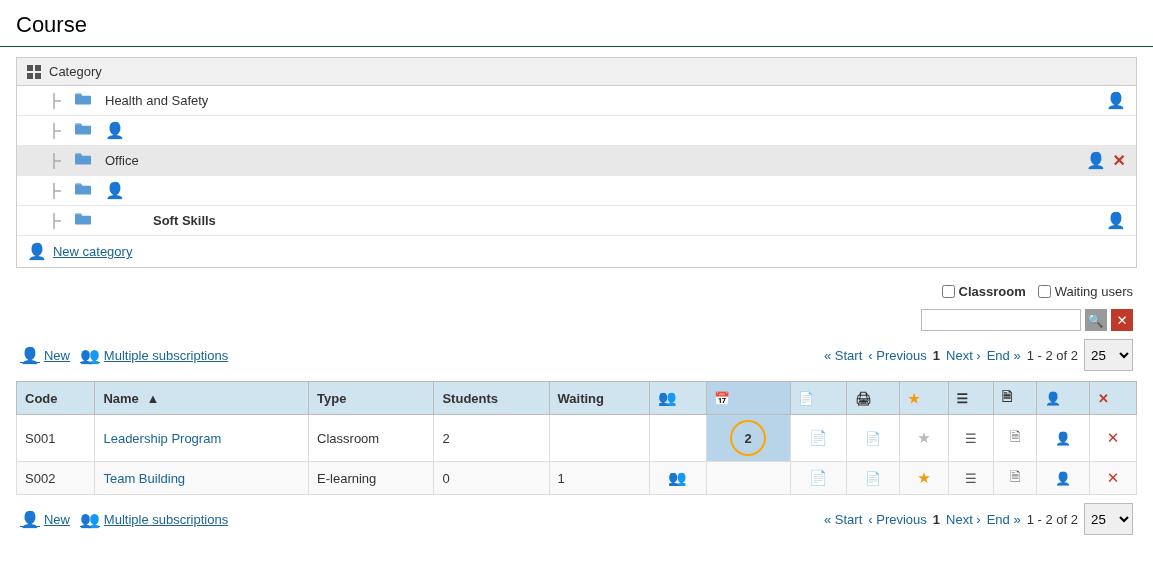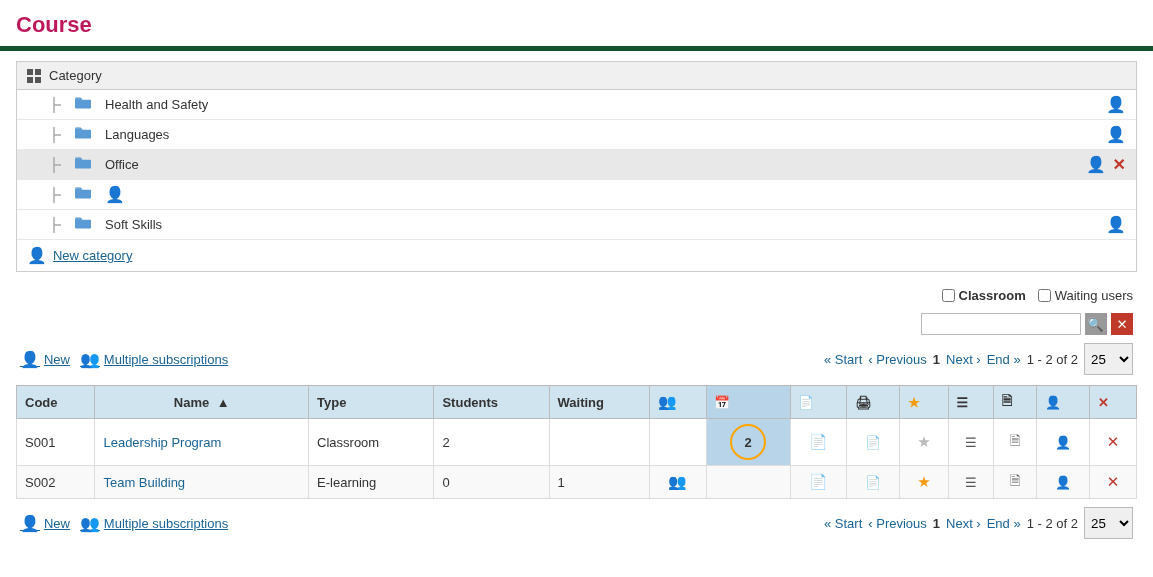--- a/index.html
+++ b/index.html
@@ -1,35 +1,35 @@
 <!DOCTYPE html>
 <html><head>
   <meta charset="utf-8">
   <style>
     * { box-sizing: border-box; margin: 0; padding: 0; }
     body { font-family: Arial, sans-serif; font-size: 13px; color: #333; background: #fff; width: 1153px; }
 
-    .page-title { color: #be185d; font-size: 22px; font-weight: bold; padding: 12px 16px 8px; border-bottom: 5px solid #14532d; }
+    .page-title { color: #000000; font-size: 22px; font-weight: normal; padding: 12px 16px 8px; border-bottom: 1px solid #14532d; }
 
     .main-content { padding: 10px 16px; }
 
     
     .category-panel { border: 1px solid #ccc; margin-bottom: 10px; }
     .category-header { display: flex; align-items: center; padding: 6px 10px; background: #f0f0f0; border-bottom: 1px solid #ccc; text-align: center; }
     .category-header .grid-icon { margin-right: 8px; display: inline-grid; grid-template-columns: 1fr 1fr; gap: 2px; width: 14px; height: 14px; }
     .category-header .grid-icon span { background: #555; display: block; }
 
     .category-row { display: flex; align-items: center; padding: 5px 10px 5px 30px; border-bottom: 1px solid #e8e8e8; background: #fff; gap: 8px; }
     .category-row.selected { background: #e8e8e8; }
     .category-row:last-child { border-bottom: none; }
     .tree-indent { display: flex; align-items: center; margin-right: 6px; }
     .folder-icon { display: inline-block; margin-right: 6px; }
     .folder-icon svg { width: 16px; height: 14px; }
     .category-name { flex: 1; }
-    .category-name.bold { font-weight: normal; }
+    .category-name.bold { font-weight: bold; margin-left: 48px; }
     .cat-actions { display: flex; align-items: center; gap: 6px; }
     .icon-btn { cursor: pointer; display: inline-flex; align-items: center; justify-content: center; }
     .assign-icon { font-size: 16px; color: #555; }
 
     .new-category-row { padding: 6px 10px; display: flex; align-items: center; gap: 6px; }
     .new-category-link { color: #1a6496; text-decoration: underline; cursor: pointer; }
 
     
     .filter-row { display: flex; align-items: center; justify-content: flex-end; gap: 12px; padding: 6px 4px; }
     .checkbox-label { display: flex; align-items: center; gap: 4px; font-size: 13px; }
@@ -43,21 +43,21 @@
     .actions-left { display: flex; align-items: center; gap: 10px; }
     .action-link { color: #1a6496; text-decoration: underline; cursor: pointer; display: flex; align-items: center; gap: 4px; }
     .pagination-right { display: flex; align-items: center; gap: 6px; font-size: 13px; }
     .pagination-right .page-num { font-weight: bold; }
     .pagination-right a { color: #1a6496; text-decoration: none; cursor: pointer; }
     .per-page-select { border: 1px solid #bbb; height: 32px; padding: 0 2px; }
 
     
     .course-table { width: 100%; border-collapse: collapse; margin-bottom: 4px; }
     .course-table th { background: #d0e4f0; border: 1px solid #bbb; padding: 5px 8px; text-align: left; font-size: 13px; white-space: nowrap; }
-    .course-table th.sortable { cursor: pointer; text-align: center; }
+    .course-table th.sortable { cursor: pointer; }
     .course-table th .sort-arrow { margin-left: 4px; }
     .course-table td { border: 1px solid #ddd; padding: 5px 8px; font-size: 13px; white-space: nowrap; }
     .course-table tr:nth-child(even) td { background: #f9f9f9; }
     .course-table tr:nth-child(odd) td { background: #fff; }
 
     .highlighted-col { background: #b8d4e8 !important; }
 
     .circle-highlight { display: inline-flex; align-items: center; justify-content: center; width: 36px; height: 36px; border-radius: 50%; border: 2px solid orange; color: #333; font-weight: bold; }
 
     .icon-cell { text-align: center; }
@@ -116,21 +116,20 @@
             <line x1="7" y1="0" x2="7" y2="16" stroke="#aaa" stroke-width="1.5"></line>
             <line x1="7" y1="8" x2="14" y2="8" stroke="#aaa" stroke-width="1.5"></line>
           </svg>
       </span>
       <span class="folder-icon">
         <svg viewBox="0 0 20 16" width="18" height="14">
             <path d="M0 3 Q0 2 1 2 L7 2 L9 4 L19 4 Q20 4 20 5 L20 14 Q20 15 19 15 L1 15 Q0 15 0 14 Z" class="folder-blue"></path>
             <path d="M0 2 Q0 1 1 1 L7 1 L9 3 L9 4 L7 2 L1 2 Z" fill="#4a8bc4"></path>
           </svg>
       </span>
-      <span class="category-name">Languages</span>
       <div class="cat-actions">
         <span class="icon-btn assign-icon">👤</span>
       </div>
     </div>
 
     <div class="category-row selected">
       <span class="tree-indent">
         <svg width="14" height="16">
             <line x1="7" y1="0" x2="7" y2="16" stroke="#aaa" stroke-width="1.5"></line>
             <line x1="7" y1="8" x2="14" y2="8" stroke="#aaa" stroke-width="1.5"></line>

